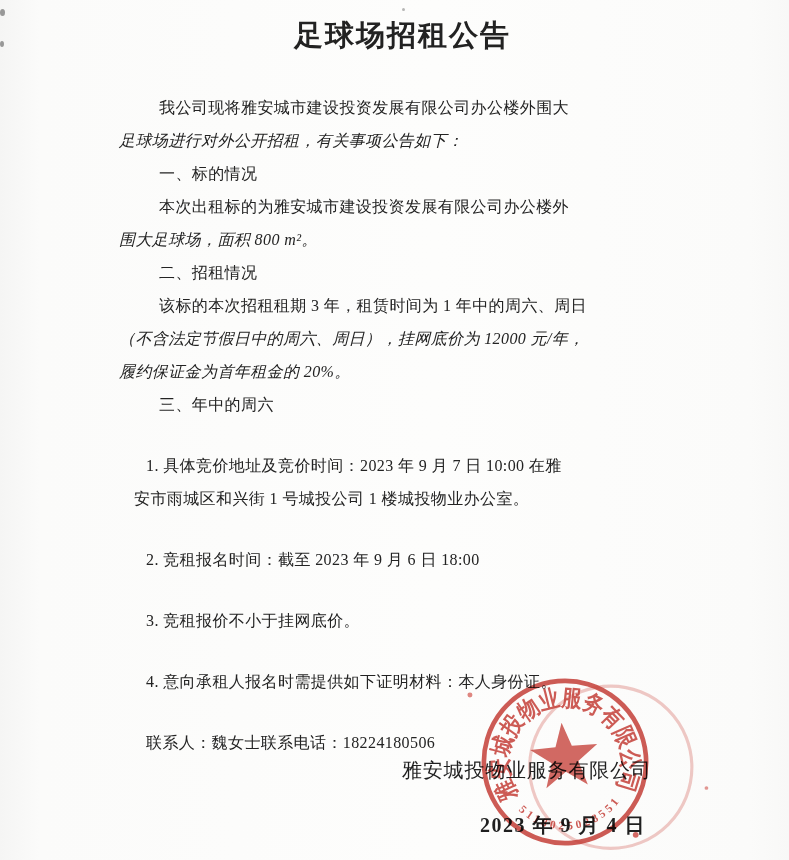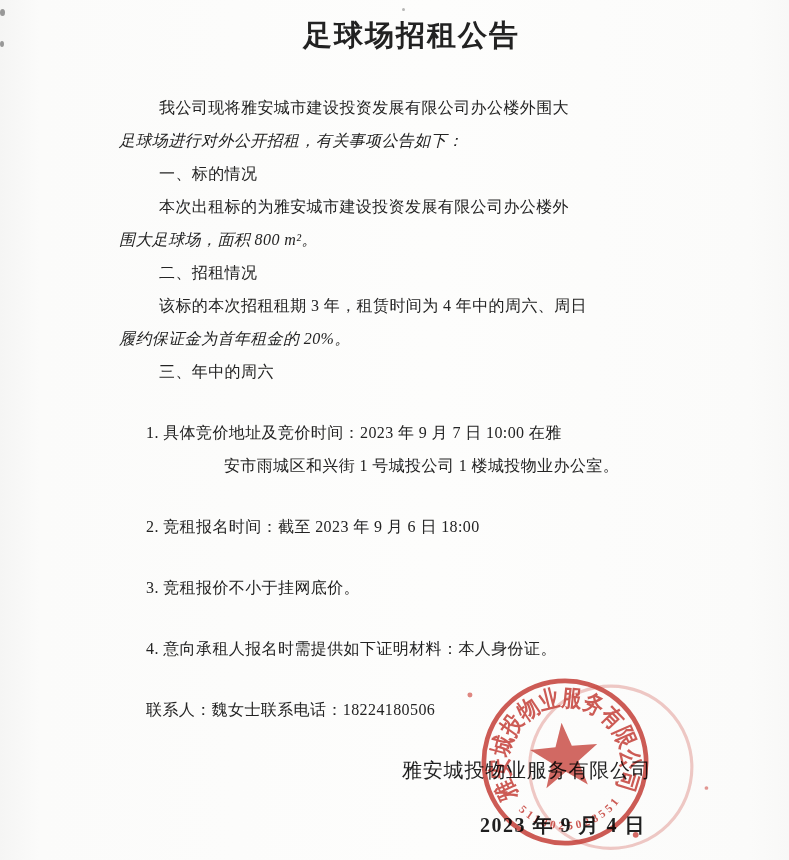--- a/index.html
+++ b/index.html
@@ -7,31 +7,31 @@
     width:789px;height:860px;
     background:#ffffff;
     font-family:"Liberation Serif","DejaVu Serif",serif;
     color:#1f1f1f;
   }
   .page{
     position:relative;width:789px;height:860px;overflow:hidden;
     background:linear-gradient(90deg,#f5f5f4 0,#fbfbfa 40px,#fdfdfc 55%,#fbfbfa 95%,#f8f8f7 100%);
   }
   .doc-title{
-    position:absolute;left:128px;top:16px;width:567px;
+    position:absolute;left:119px;top:16px;width:567px;
     text-align:center;font-size:29px;font-weight:bold;letter-spacing:2px;
     color:#222;
   }
   .doc-body{position:absolute;left:119px;top:91px;width:590px;}
   .line{
     height:33px;line-height:33px;font-size:16px;letter-spacing:.4px;
     white-space:pre;color:#232323;
   }
   .indent-0{padding-left:0;font-style:italic;}
-  .indent-1{padding-left:15px;text-align:center;}
+  .indent-1{padding-left:15px;}
   .indent-2{padding-left:27px;margin-top:28px;}
   .indent-3{padding-left:40px;}
   .signature{position:absolute;left:402px;top:757px;width:244px;}
   .sig-company{font-size:20px;letter-spacing:.8px;white-space:pre;}
   .sig-date{margin-top:28px;text-align:right;font-size:20px;letter-spacing:1.5px;white-space:pre;font-weight:bold;}
   .stamp{
     position:absolute;left:461px;top:658px;width:208px;height:208px;
     mix-blend-mode:multiply;overflow:visible;pointer-events:none;
   }
   .stamp text{font-family:"Liberation Serif","DejaVu Serif",serif;font-weight:bold;}
@@ -49,21 +49,22 @@
 
   <div class="doc-title">足球场招租公告</div>
 
   <div class="doc-body">
       <div class="line indent-3">我公司现将雅安城市建设投资发展有限公司办公楼外围大</div>
       <div class="line indent-0">足球场进行对外公开招租，有关事项公告如下：</div>
       <div class="line indent-3">一、标的情况</div>
       <div class="line indent-3">本次出租标的为雅安城市建设投资发展有限公司办公楼外</div>
       <div class="line indent-0">围大足球场，面积 800 m²。</div>
       <div class="line indent-3">二、招租情况</div>
-      <div class="line indent-3">该标的本次招租租期 3 年，租赁时间为 4 年中的周六、周日</div>
+      <div class="line indent-3">该标的本次招租租期 3 年，租赁时间为 1 年中的周六、周日</div>
+      <div class="line indent-0">（不含法定节假日中的周六、周日），挂网底价为 12000 元/年，</div>
       <div class="line indent-0">履约保证金为首年租金的 20%。</div>
       <div class="line indent-3">三、年中的周六</div>
       <div class="line indent-2">1. 具体竞价地址及竞价时间：2023 年 9 月 7 日 10:00 在雅</div>
       <div class="line indent-1">安市雨城区和兴街 1 号城投公司 1 楼城投物业办公室。</div>
       <div class="line indent-2">2. 竞租报名时间：截至 2023 年 9 月 6 日 18:00</div>
       <div class="line indent-2">3. 竞租报价不小于挂网底价。</div>
       <div class="line indent-2">4. 意向承租人报名时需提供如下证明材料：本人身份证。</div>
       <div class="line indent-2">联系人：魏女士联系电话：18224180506</div>
     </div>
 

